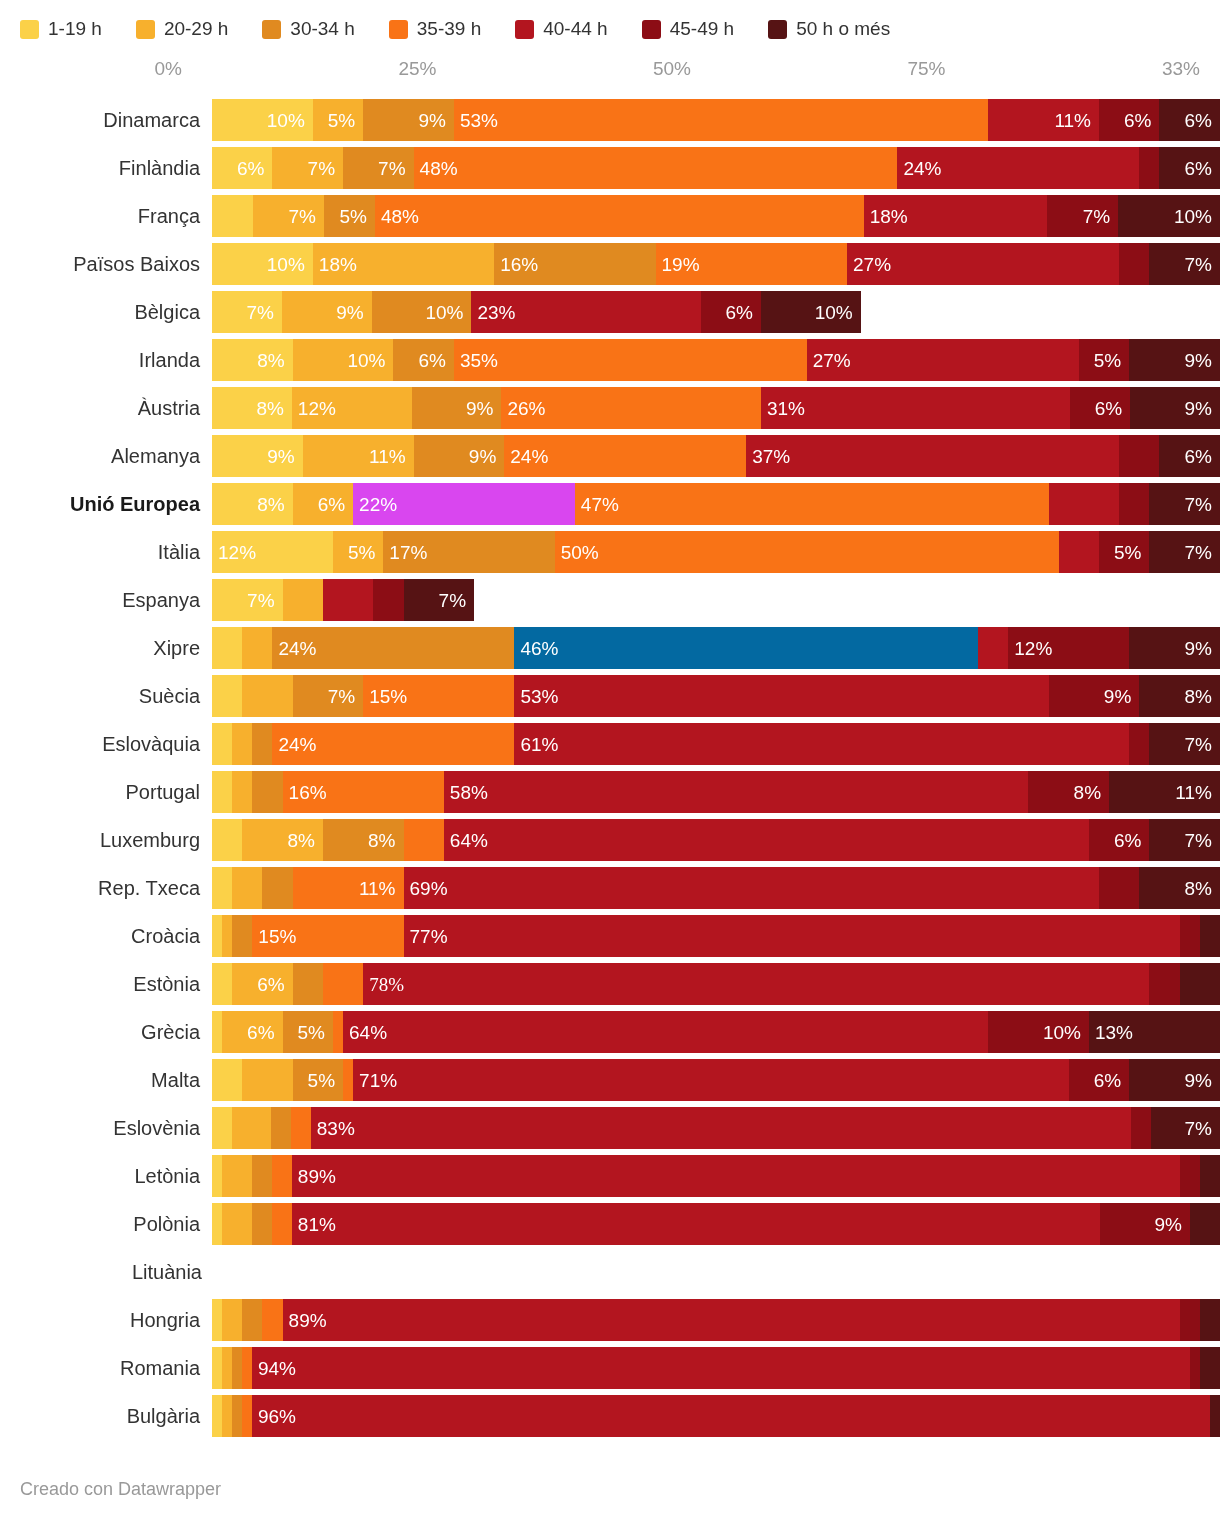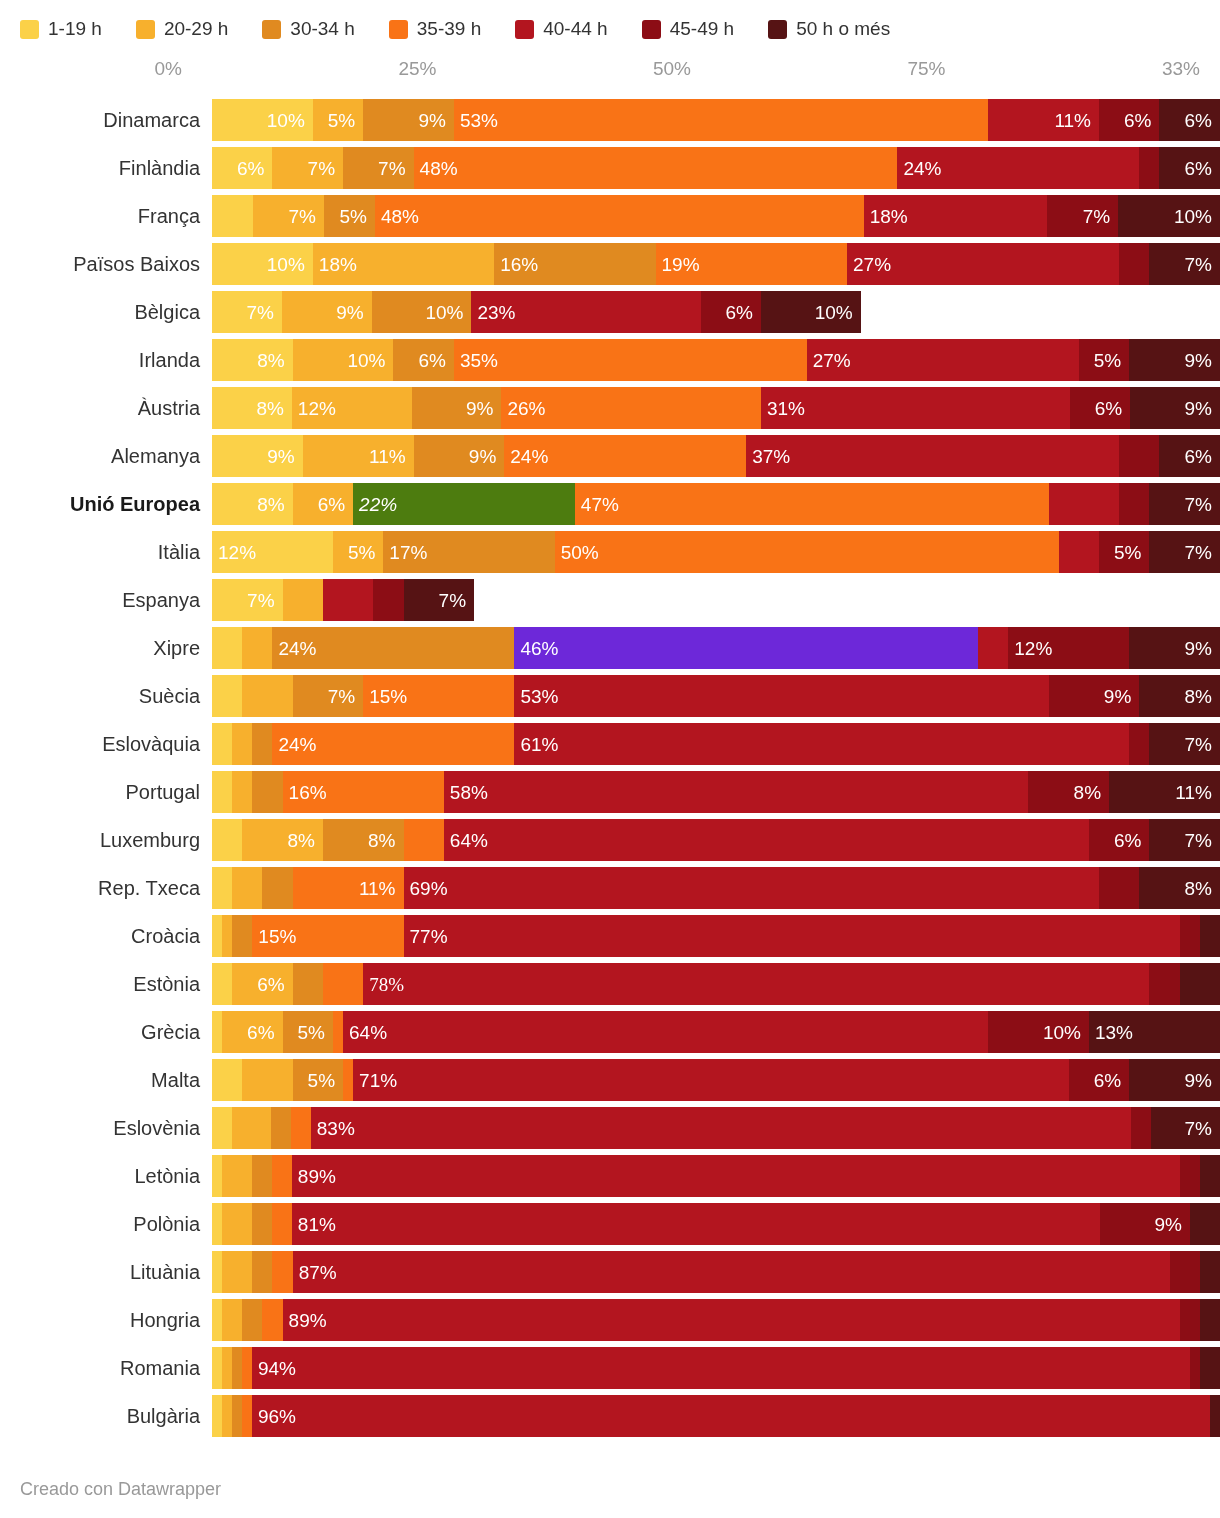--- a/index.html
+++ b/index.html
@@ -398,21 +398,21 @@
       </div>
       <div class="row highlight">
         <div class="row-label">Unió Europea</div>
         <div class="bar">
           <div class="seg" style="background: rgb(251, 209, 72); width: 8%;">
             <span class="seg-label right">8%</span>
           </div>
           <div class="seg" style="background: rgb(247, 176, 45); width: 6%;">
             <span class="seg-label right">6%</span>
           </div>
-          <div class="seg" style="background: #4d7c0f; width: 22%; font-style: italic;">
+          <div class="seg" style="background: #d946ef; width: 22%;">
             <span class="seg-label left">22%</span>
           </div>
           <div class="seg" style="background: rgb(249, 115, 22); width: 47%;">
             <span class="seg-label left">47%</span>
           </div>
           <div class="seg" style="background: rgb(179, 21, 31); width: 7%;"></div>
           <div class="seg" style="background: rgb(140, 13, 21); width: 3%;"></div>
           <div class="seg" style="background: rgb(86, 19, 20); width: 7%;">
             <span class="seg-label right">7%</span>
           </div>
@@ -457,21 +457,21 @@
         </div>
       </div>
       <div class="row">
         <div class="row-label">Xipre</div>
         <div class="bar">
           <div class="seg" style="background: rgb(251, 209, 72); width: 3%;"></div>
           <div class="seg" style="background: rgb(247, 176, 45); width: 3%;"></div>
           <div class="seg" style="background: rgb(224, 138, 32); width: 24%;">
             <span class="seg-label left">24%</span>
           </div>
-          <div class="seg" style="background: #6d28d9; width: 46%;">
+          <div class="seg" style="background: #0369a1; width: 46%;">
             <span class="seg-label left">46%</span>
           </div>
           <div class="seg" style="background: rgb(179, 21, 31); width: 3%;"></div>
           <div class="seg" style="background: rgb(140, 13, 21); width: 12%;">
             <span class="seg-label left">12%</span>
           </div>
           <div class="seg" style="background: rgb(86, 19, 20); width: 9%;">
             <span class="seg-label right">9%</span>
           </div>
         </div>
@@ -691,31 +691,20 @@
             <span class="seg-label left">81%</span>
           </div>
           <div class="seg" style="background: rgb(140, 13, 21); width: 8.91089%;">
             <span class="seg-label right">9%</span>
           </div>
           <div class="seg" style="background: rgb(86, 19, 20); width: 2.9703%;"></div>
         </div>
       </div>
       <div class="row">
         <div class="row-label">Lituània</div>
-        <div class="bar">
-          <div class="seg" style="background: rgb(251, 209, 72); width: 1%;"></div>
-          <div class="seg" style="background: rgb(247, 176, 45); width: 3%;"></div>
-          <div class="seg" style="background: rgb(224, 138, 32); width: 2%;"></div>
-          <div class="seg" style="background: rgb(249, 115, 22); width: 2%;"></div>
-          <div class="seg" style="background: rgb(179, 21, 31); width: 87%;">
-            <span class="seg-label left">87%</span>
-          </div>
-          <div class="seg" style="background: rgb(140, 13, 21); width: 3%;"></div>
-          <div class="seg" style="background: rgb(86, 19, 20); width: 2%;"></div>
-        </div>
       </div>
       <div class="row">
         <div class="row-label">Hongria</div>
         <div class="bar">
           <div class="seg" style="background: rgb(251, 209, 72); width: 1%;"></div>
           <div class="seg" style="background: rgb(247, 176, 45); width: 2%;"></div>
           <div class="seg" style="background: rgb(224, 138, 32); width: 2%;"></div>
           <div class="seg" style="background: rgb(249, 115, 22); width: 2%;"></div>
           <div class="seg" style="background: rgb(179, 21, 31); width: 89%;">
             <span class="seg-label left">89%</span>

